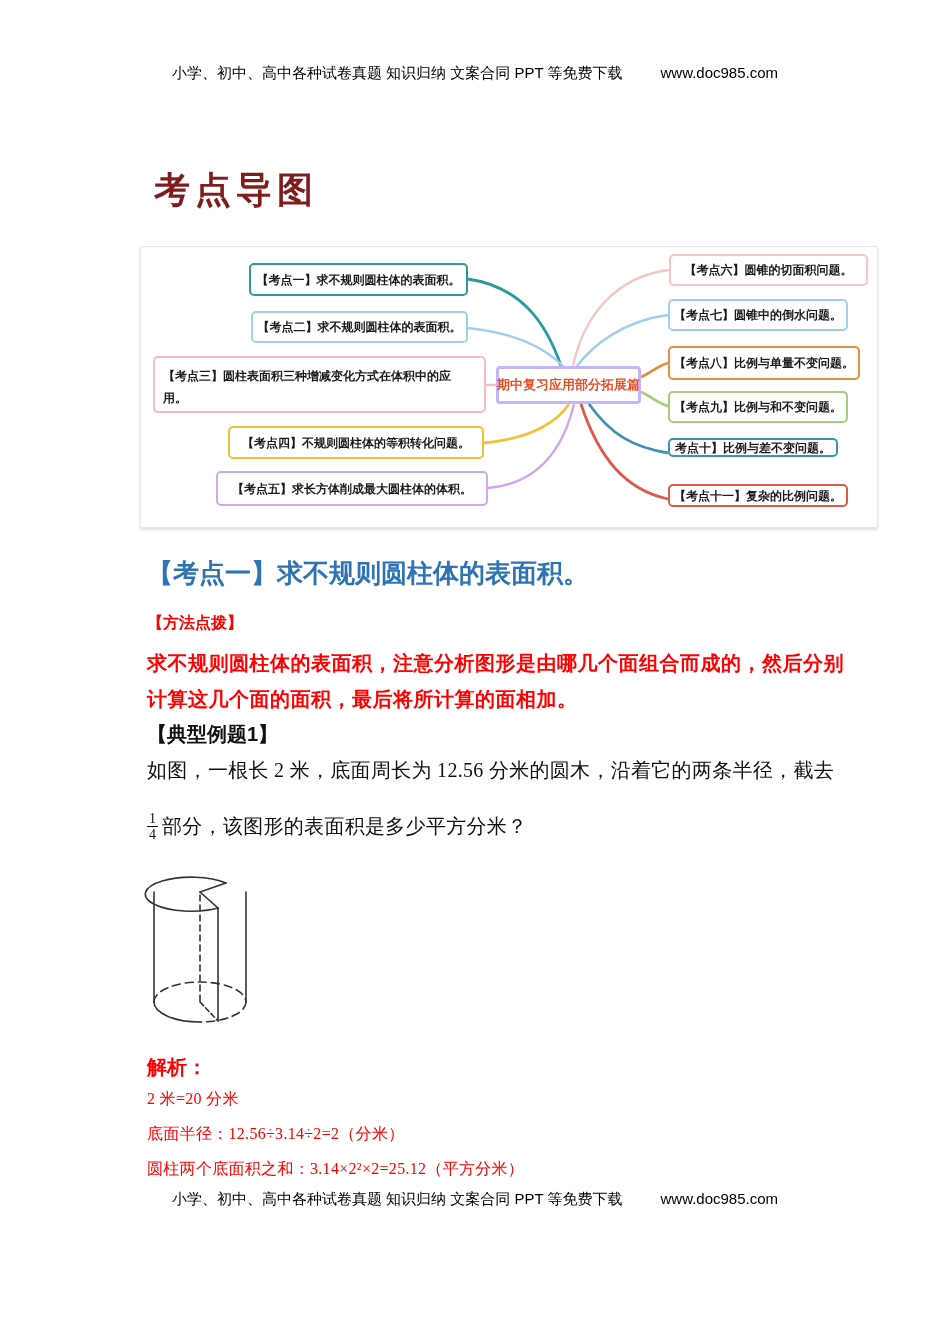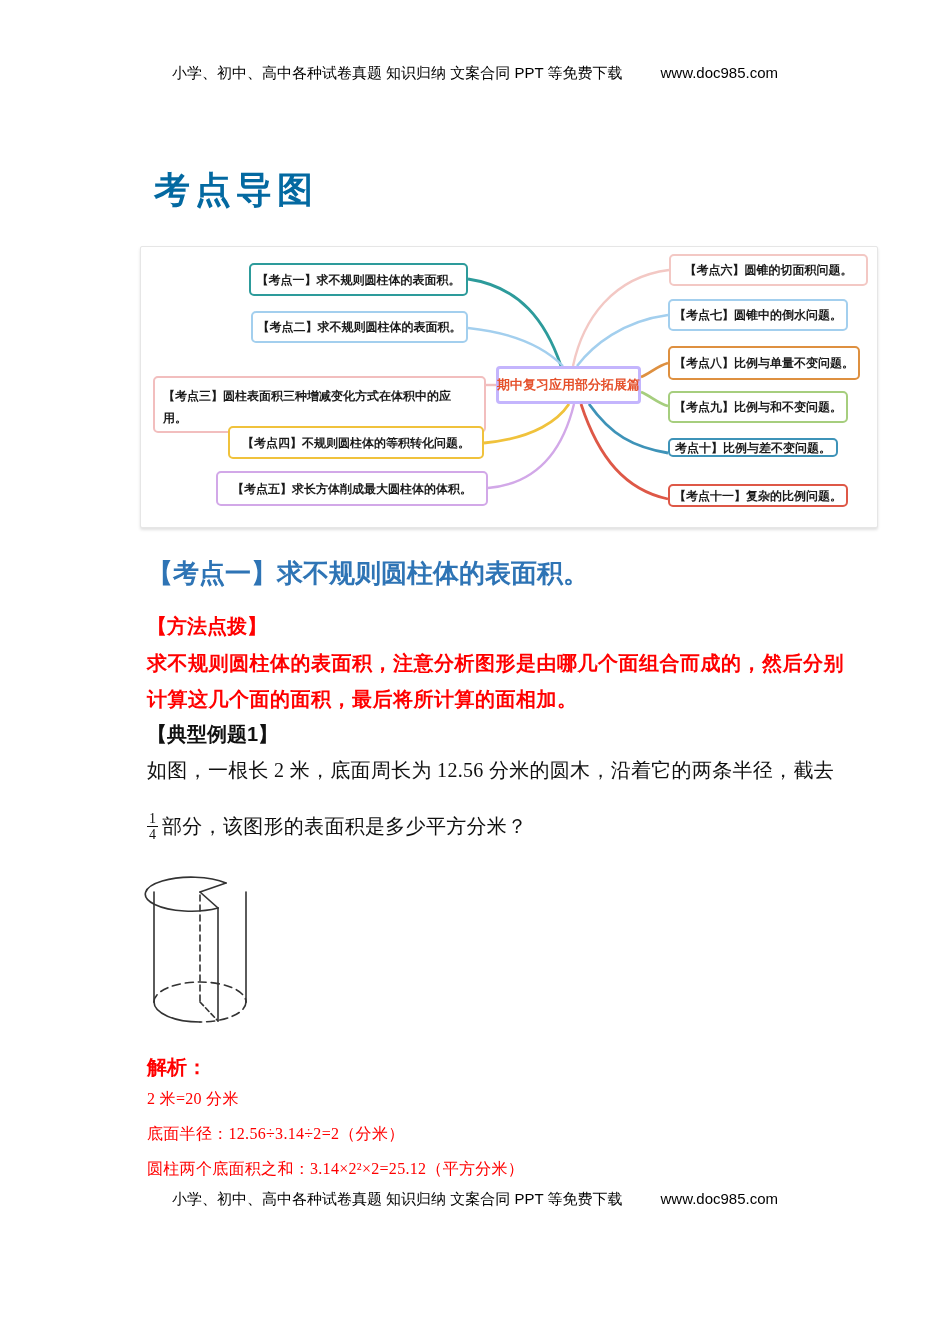--- a/index.html
+++ b/index.html
@@ -14,60 +14,60 @@
   
   .pagebar { left:0; right:0; text-align:center; font-size:15px; color:#000;
              font-family:"Liberation Sans", sans-serif; }
   .pagebar .bar-url { margin-left:38px; font-family:"Liberation Sans", sans-serif; }
   #header { top:64px; }
   #footer { top:1190px; }
 
   
   #doc-title {
     left:154px; top:166px; font-family:"DejaVu Serif", serif;
-    font-size:36px; color:#0369a1; letter-spacing:5px; font-weight:600;
+    font-size:36px; color:#7f1d1d; letter-spacing:5px; font-weight:600;
   }
 
   
   #mindmap {
     left:140px; top:246px; width:738px; height:282px; background:#fff;
     border:1px solid #e6e6e6; border-radius:2px;
     box-shadow:0 2px 3px rgba(0,0,0,.12);
   }
   #mindmap svg.links { position:absolute; left:0; top:0; }
   .mnode {
     position:absolute; background:#fff; border:2px solid #999; border-radius:5px;
     display:flex; align-items:center; justify-content:center; text-align:center;
     font-size:12px; font-weight:bold; color:#1a1a1a; padding:2px 6px;
     white-space:nowrap; line-height:16px;
   }
   .n1  { left:108px; top:16px;  width:219px; height:33px; border-color:#2D9B9B; }
   .n2  { left:110px; top:64px;  width:217px; height:32px; border-color:#A3CFEE; }
   .n3  { left:12px;  top:109px; width:333px; height:57px; border-color:#F2BEBE;
          white-space:normal; line-break:anywhere; text-align:left;
          justify-content:flex-start; align-items:flex-start;
-         padding:7px 30px 19px 8px; line-height:22px;margin-top:20px; }
+         padding:7px 30px 19px 8px; line-height:22px; }
   .n4  { left:87px;  top:179px; width:256px; height:33px; border-color:#F0C23C; }
   .n5  { left:75px;  top:224px; width:272px; height:35px; border-color:#D2A8E8; }
   .n6  { left:528px; top:7px;   width:199px; height:32px; border-color:#F3C8C4; }
   .n7  { left:527px; top:52px;  width:180px; height:32px; border-color:#A3CFEE; }
   .n8  { left:527px; top:99px;  width:192px; height:34px; border-color:#DE9040; }
   .n9  { left:527px; top:144px; width:180px; height:32px; border-color:#A6CE7E; }
   .n10 { left:527px; top:191px; width:170px; height:19px; border-color:#3E93B8; }
   .n11 { left:527px; top:237px; width:180px; height:23px; border-color:#DE5847; }
   .ncenter {
     left:355px; top:119px; width:145px; height:38px;
     border:3px solid #c4b5fd; border-radius:4px; color:#E5502B;
     font-size:13px; padding:2px 4px;
   }
 
   
   #section-heading { left:147px; top:556px; font-size:26px; font-weight:bold; color:#2E74B5; }
   .red  { color:#FF0000; }
-  #method-title { left:147px; top:613px; font-size:20px; font-weight:bold; }
+  #method-title { left:147px; top:613px; font-size:16px; font-weight:bold; }
   .method-line  { font-size:20px; font-weight:bold; letter-spacing:.5px; }
   #method-line1 { left:147px; top:650px; }
   #method-line2 { left:147px; top:686px; }
   #example-title { left:147px; top:721px; font-size:20px; font-weight:bold; color:#111; }
   .serif { font-family:"Liberation Serif", serif; }
   #problem-line1 { left:147px; top:757px; font-size:20px; color:#111; letter-spacing:.3px; }
   #fraction-row  { left:147px; top:800px; height:52px; display:flex; align-items:center; }
   .frac { display:inline-flex; flex-direction:column; align-items:center;
           font-size:14px; line-height:15px; color:#111; margin-right:4px; }
   .frac .den { border-top:1.5px solid #111; padding:0 2px; }

